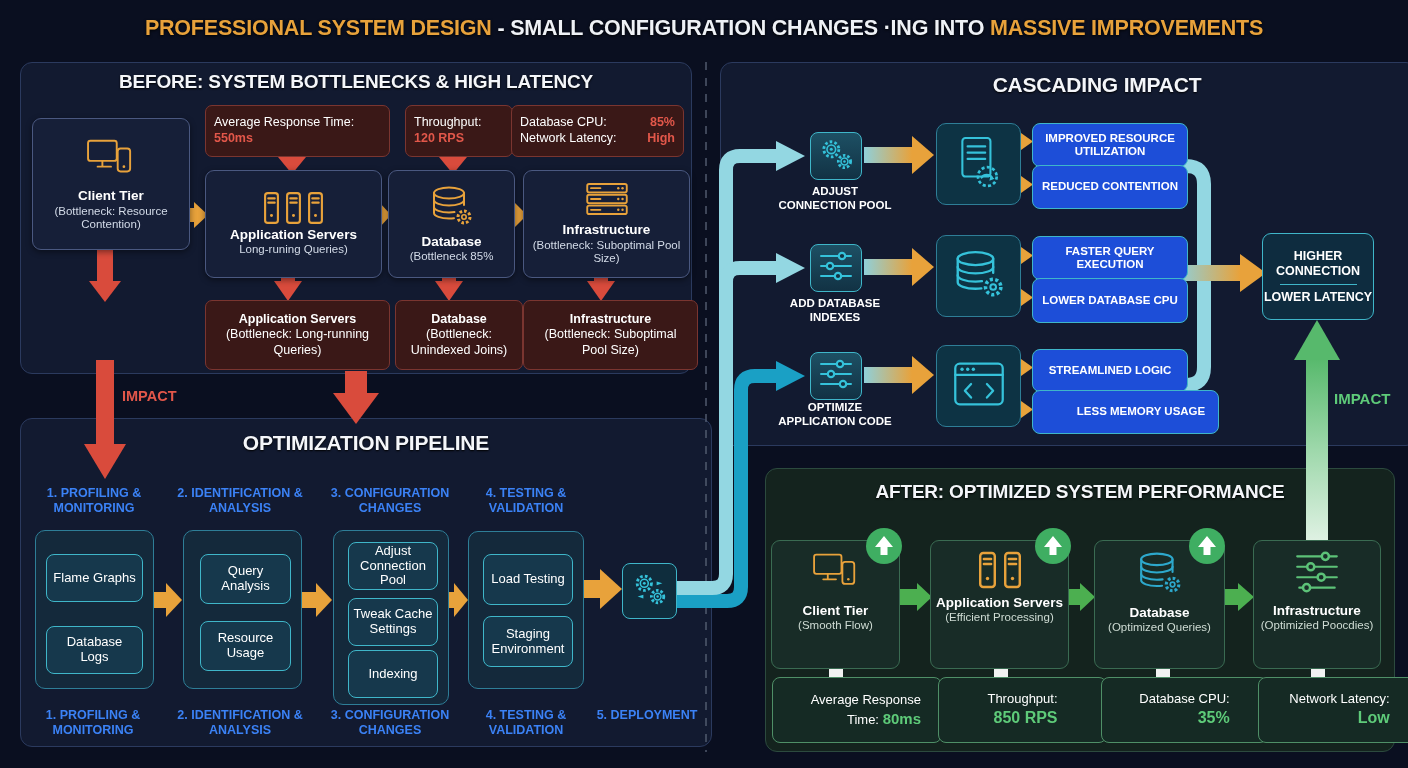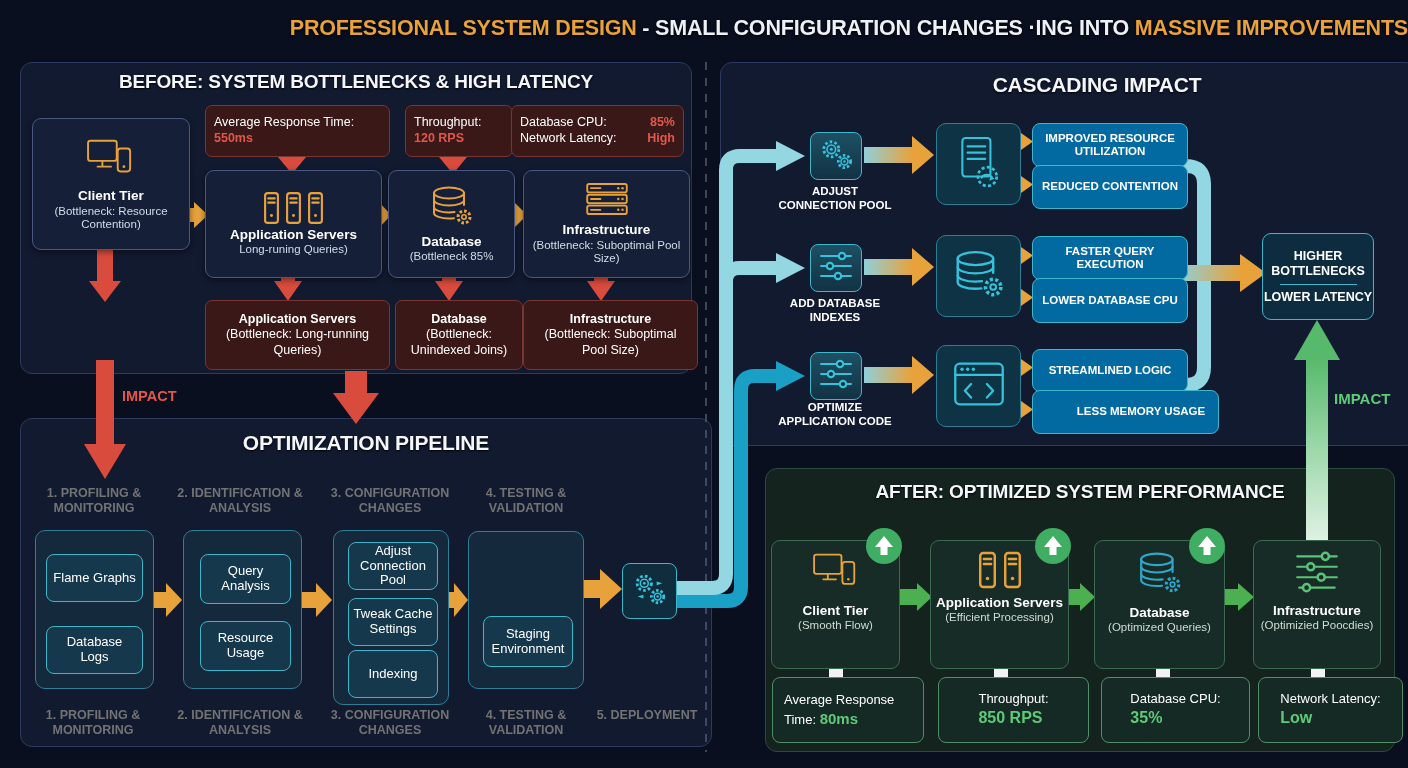--- a/index.html
+++ b/index.html
@@ -3,21 +3,21 @@
 <meta charset="utf-8">
 <style>
   html,body{margin:0;padding:0;background:#070b18;}
   .canvas{position:relative;width:1408px;height:768px;overflow:hidden;
     background:var(--bg);font-family:"Liberation Sans",sans-serif;color:#fff;}
   .panel{position:absolute;border-radius:12px;z-index:1;}
   .p-dark{background:var(--panel-bg);border:1px solid var(--panel-border);}
   .p-after{background:var(--after-bg);border:1px solid var(--after-border);}
   .heading{position:absolute;width:100%;text-align:center;font-weight:bold;
     font-size:19px;letter-spacing:-0.2px;color:#f4f6fa;text-shadow:0 1px 2px #000;}
-  .main-title{position:absolute;top:16px;left:0;width:100%;text-align:right;
+  .main-title{position:absolute;top:16px;left:0;width:100%;text-align:center;
     font-size:21.5px;font-weight:bold;letter-spacing:-0.2px;z-index:3;text-shadow:0 1px 3px #000;}
   .t-orange{color:var(--orange);}
   .t-white{color:#eef1f6;}
   .node{position:absolute;background:var(--node-bg);border:1px solid var(--node-border);
     border-radius:9px;z-index:10;display:flex;flex-direction:column;align-items:center;
     justify-content:center;text-align:center;padding:4px 4px;box-shadow:0 2px 6px rgba(0,0,0,.45);}
   .node .ttl{font-size:13.5px;font-weight:bold;line-height:1.15;margin-top:3px;}
   .node .sub{font-size:11.5px;color:#d3dbe8;line-height:1.15;margin-top:1px;}
   .redbox{position:absolute;background:var(--dark-red-bg);border:1px solid var(--dark-red-border);
     border-radius:7px;z-index:10;display:flex;flex-direction:column;justify-content:center;
@@ -25,42 +25,42 @@
   .redbox .v{color:var(--red-text);font-weight:bold;}
   .redbox.center{text-align:center;align-items:center;}
   .redbox .ttl{font-weight:bold;font-size:12.5px;}
   .combo-row{display:flex;justify-content:space-between;gap:6px;}
   .tealgroup{position:absolute;background:var(--pipe-group-bg);border:1.5px solid var(--teal-mid);
     border-radius:10px;z-index:10;}
   .tealbox{position:absolute;left:10px;right:10px;background:var(--teal-box-bg);
     border:1.5px solid var(--teal-border);border-radius:8px;display:flex;align-items:center;
     justify-content:center;text-align:center;font-size:13px;line-height:1.12;padding:2px 4px;z-index:11;}
   .steplabel{position:absolute;z-index:10;text-align:center;font-weight:bold;
-    font-size:12.5px;line-height:1.2;color:#737373;}
+    font-size:12.5px;line-height:1.2;color:#3b82f6;}
   .smallbox{position:absolute;background:linear-gradient(180deg,#1d5064,#123244);
     border:1.5px solid var(--teal-border);border-radius:8px;z-index:10;
     display:flex;align-items:center;justify-content:center;color:var(--cyan-icon);}
   .bigbox{position:absolute;background:#0d3344;border:1.5px solid var(--teal-mid);
     border-radius:10px;z-index:10;display:flex;align-items:center;justify-content:center;color:var(--cyan-icon);}
-  .resultbox{position:absolute;background:#0369a1;border:1.5px solid var(--teal-border);
+  .resultbox{position:absolute;background:#1d4ed8;border:1.5px solid var(--teal-border);
     border-radius:8px;z-index:10;display:flex;align-items:center;justify-content:center;
     text-align:center;font-size:11.5px;font-weight:bold;line-height:1.15;padding:2px 6px;}
   .actlabel{position:absolute;z-index:10;text-align:center;font-weight:bold;font-size:11.5px;line-height:1.2;}
   .outcome{position:absolute;background:#0e2c3f;border:1.5px solid var(--teal-border);
     border-radius:9px;z-index:10;display:flex;flex-direction:column;align-items:center;
     justify-content:center;text-align:center;font-weight:bold;font-size:12.5px;line-height:1.2;}
   .outcome .div{width:70%;height:1px;background:var(--teal-border);margin:5px 0;}
   .afternode{position:absolute;background:var(--after-node-bg);border:1.5px solid var(--after-node-border);
     border-radius:9px;z-index:10;display:flex;flex-direction:column;align-items:center;
     justify-content:flex-start;text-align:center;padding-top:10px;}
   .afternode .ttl{font-size:13.5px;font-weight:bold;margin-top:6px;}
   .afternode .sub{font-size:11.5px;color:#cfdcd4;margin-top:1px;}
   .aftermetric{position:absolute;background:#152a24;border:1.5px solid var(--after-metric-border);
     border-radius:8px;z-index:10;display:flex;align-items:center;justify-content:center;
-    text-align:left;font-size:13px;line-height:1.3;padding:2px 11px;}
+    text-align:right;font-size:13px;line-height:1.3;padding:2px 20px;}
   .aftermetric .v{color:var(--green-text);font-weight:bold;}
   .impact-red{position:absolute;color:var(--red-text);font-weight:bold;font-size:14.5px;z-index:10;}
   .impact-green{position:absolute;color:var(--green-text);font-weight:bold;font-size:15px;z-index:10;}
   .badge{position:absolute;z-index:12;}
   svg.connectors{position:absolute;left:0;top:0;z-index:5;pointer-events:none;}
   .ic{fill:none;stroke:currentColor;stroke-width:2;stroke-linecap:round;stroke-linejoin:round;}
   .icf{fill:currentColor;stroke:none;}
 </style>
 </head>
 <body>
@@ -380,20 +380,21 @@
   <div class="tealgroup" style="left:183px;top:530px;width:117px;height:157px;">
     <div class="tealbox" style="top:23px;height:44px;left:16px;">Query Analysis</div>
     <div class="tealbox" style="top:90px;height:44px;left:16px;">Resource Usage</div>
   </div>
   <div class="tealgroup" style="left:333px;top:530px;width:114px;height:173px;">
     <div class="tealbox" style="top:11px;height:42px;left:14px;">Adjust Connection Pool</div>
     <div class="tealbox" style="top:67px;height:42px;left:14px;">Tweak Cache Settings</div>
     <div class="tealbox" style="top:119px;height:42px;left:14px;">Indexing</div>
   </div>
   <div class="tealgroup" style="left:468px;top:531px;width:114px;height:156px;">
+    <div class="tealbox" style="top:22px;height:45px;left:14px;">Load Testing</div>
     <div class="tealbox" style="top:84px;height:45px;left:14px;">Staging Environment</div>
   </div>
 
   <div class="smallbox" style="left:622px;top:563px;width:53px;height:54px;background:#0f2d3d;">
     <span>
       <svg width="38" height="36" viewBox="0 0 40 36">
           <circle cx="14" cy="12" r="7.5" fill="none" stroke="currentColor" stroke-width="3" stroke-dasharray="2.8 2.3"></circle>
           <circle cx="14" cy="12" r="4.2" fill="none" stroke="currentColor" stroke-width="1.7"></circle>
           <circle class="icf" cx="14" cy="12" r="1.5"></circle>
           <circle cx="28" cy="26" r="6.5" fill="none" stroke="currentColor" stroke-width="3" stroke-dasharray="2.6 2.1"></circle>
@@ -494,21 +495,21 @@
           <circle class="icf" cx="8" cy="7" r="1.5"></circle>
           <circle class="icf" cx="13" cy="7" r="1.5"></circle>
           <circle class="icf" cx="18" cy="7" r="1.5"></circle>
         </svg>
     </span>
   </div>
   <div class="resultbox" style="left:1032px;top:349px;width:142px;height:37px;">STREAMLINED LOGIC</div>
   <div class="resultbox" style="left:1032px;top:390px;width:142px;height:38px;padding-left:37px;">LESS MEMORY USAGE</div>
 
   <div class="outcome" style="left:1262px;top:233px;width:110px;height:85px;">
-    <span>HIGHER BOTTLENECKS</span>
+    <span>HIGHER CONNECTION</span>
     <div class="div"></div>
     <span>LOWER LATENCY</span>
   </div>
   <div class="impact-green" style="left:1334px;top:390px;">IMPACT</div>
 
   <div class="afternode" style="left:771px;top:540px;width:127px;height:117px;">
     <span style="color:var(--orange);">
       <svg width="50" height="42" viewBox="0 0 52 46">
           <g class="ic" stroke-width="2.4">
             <rect x="2" y="4" width="30" height="21" rx="2.5"></rect>

